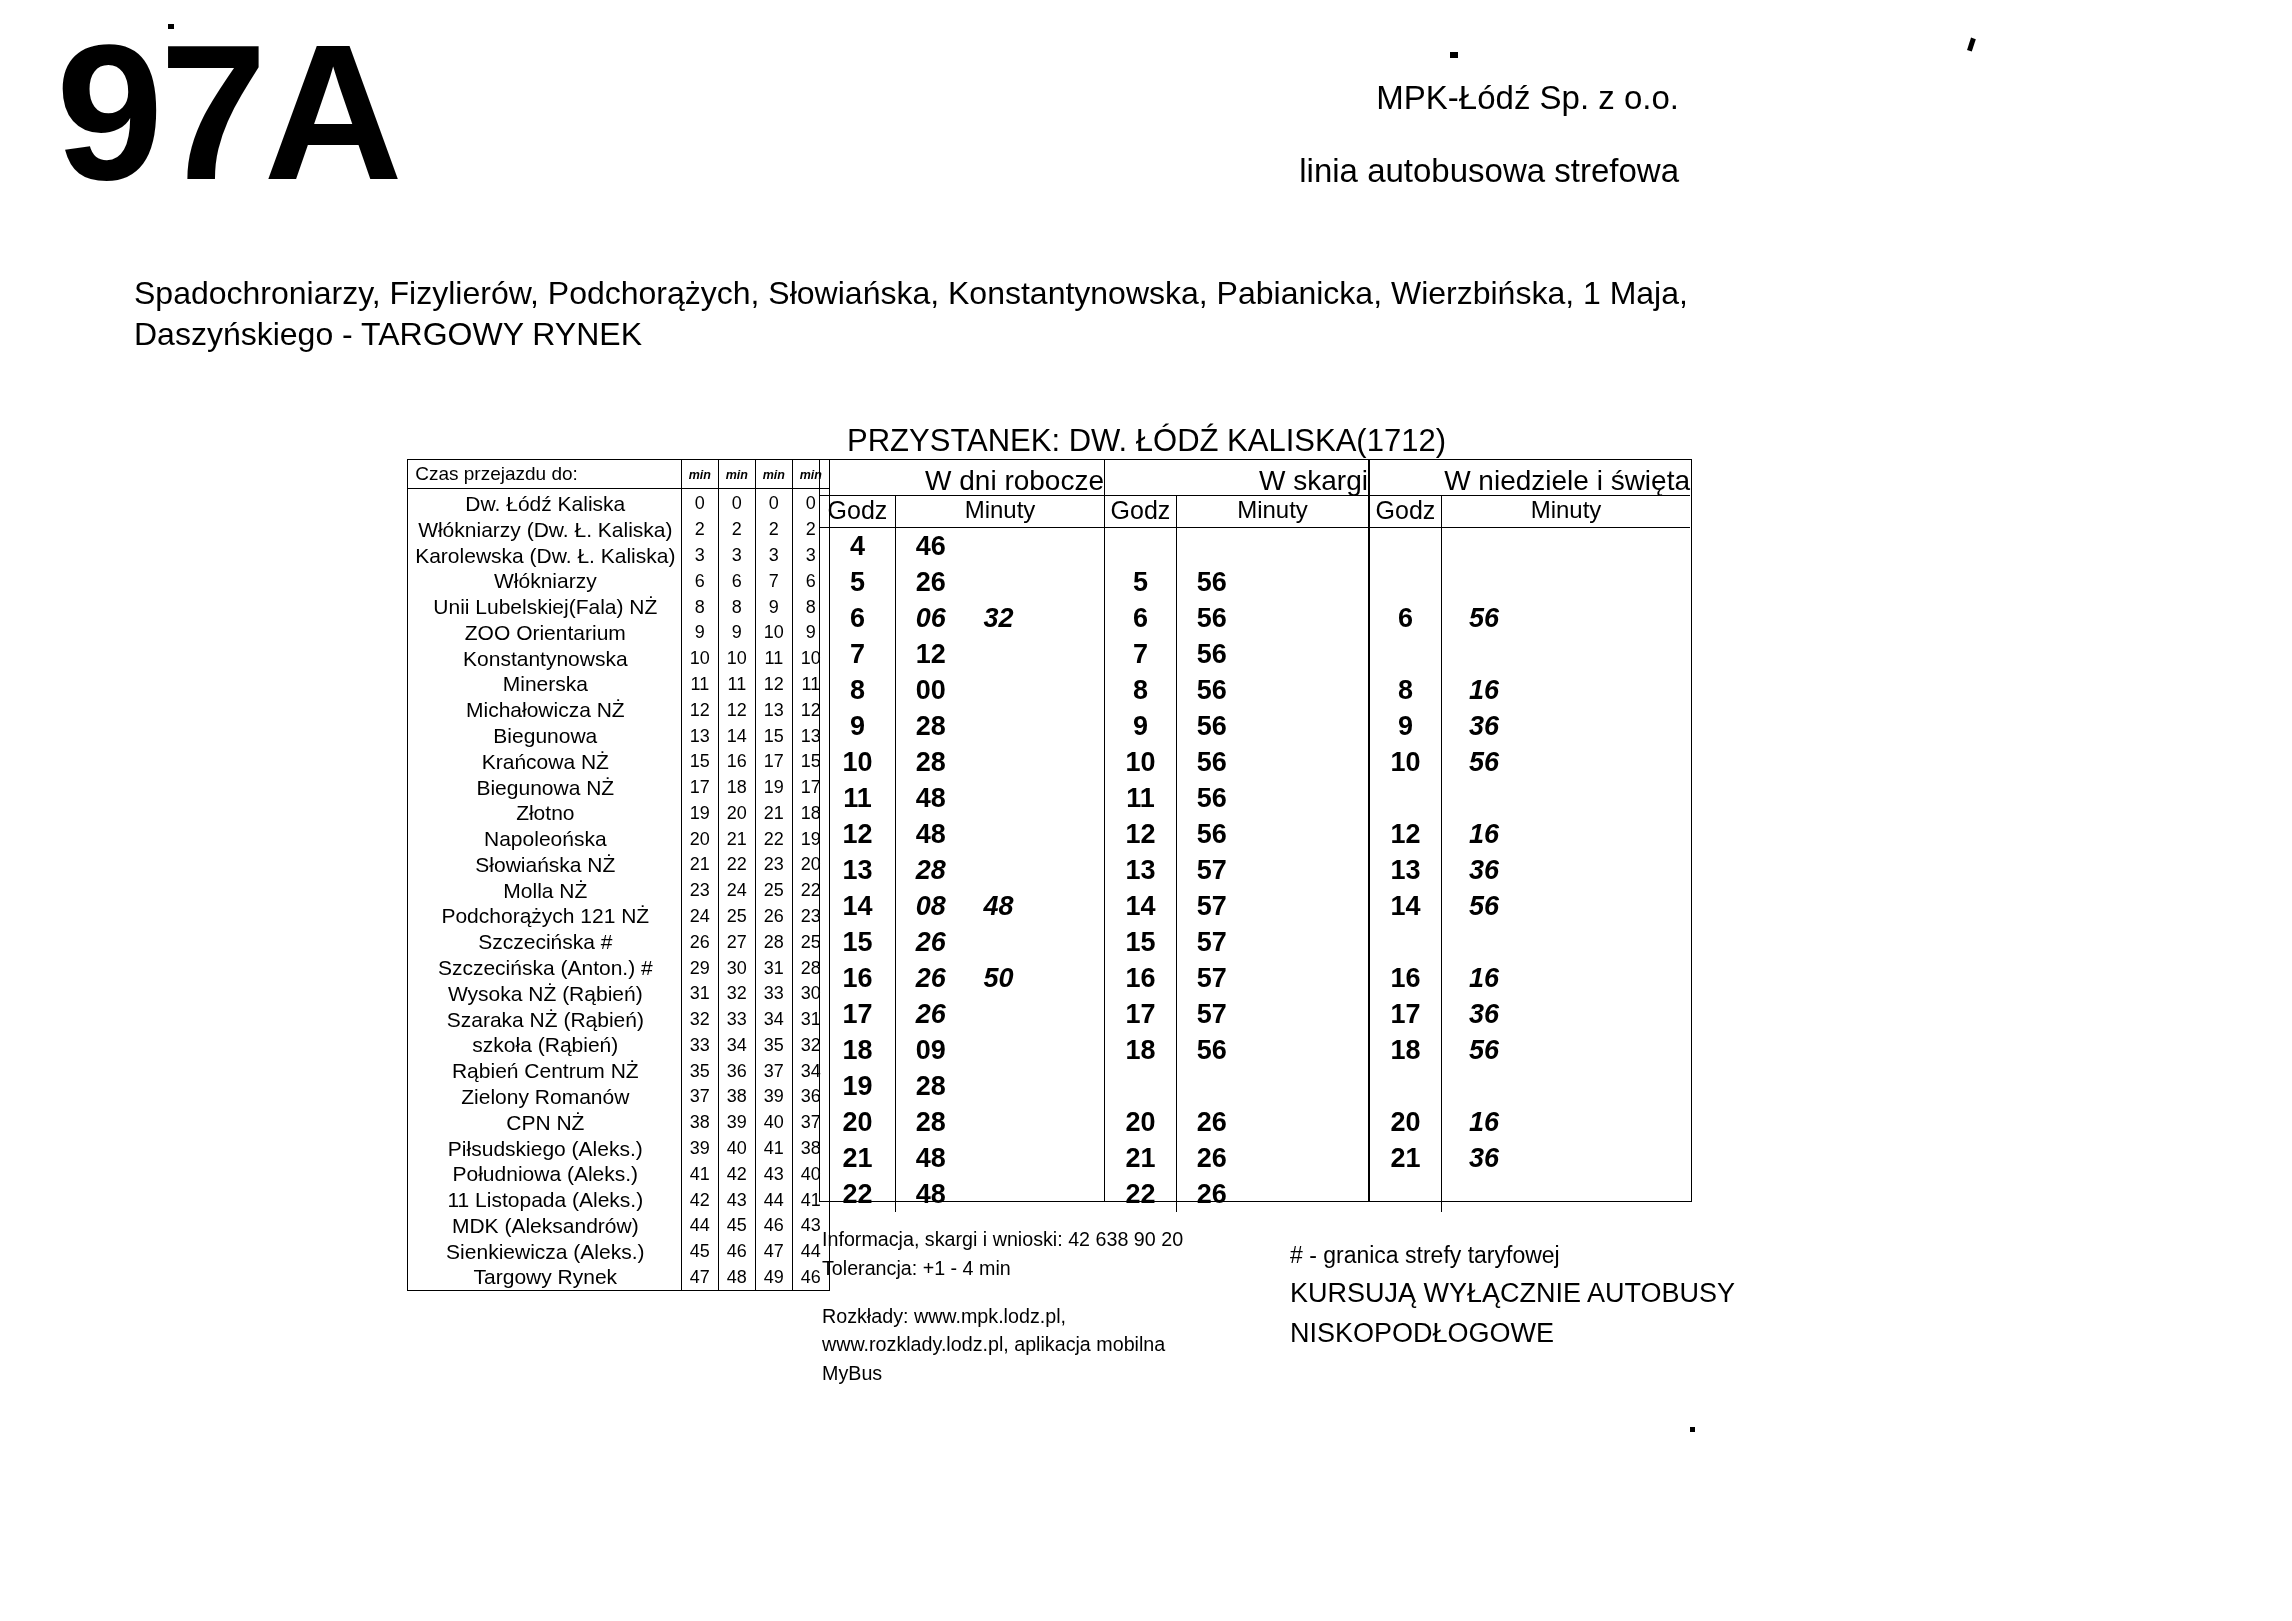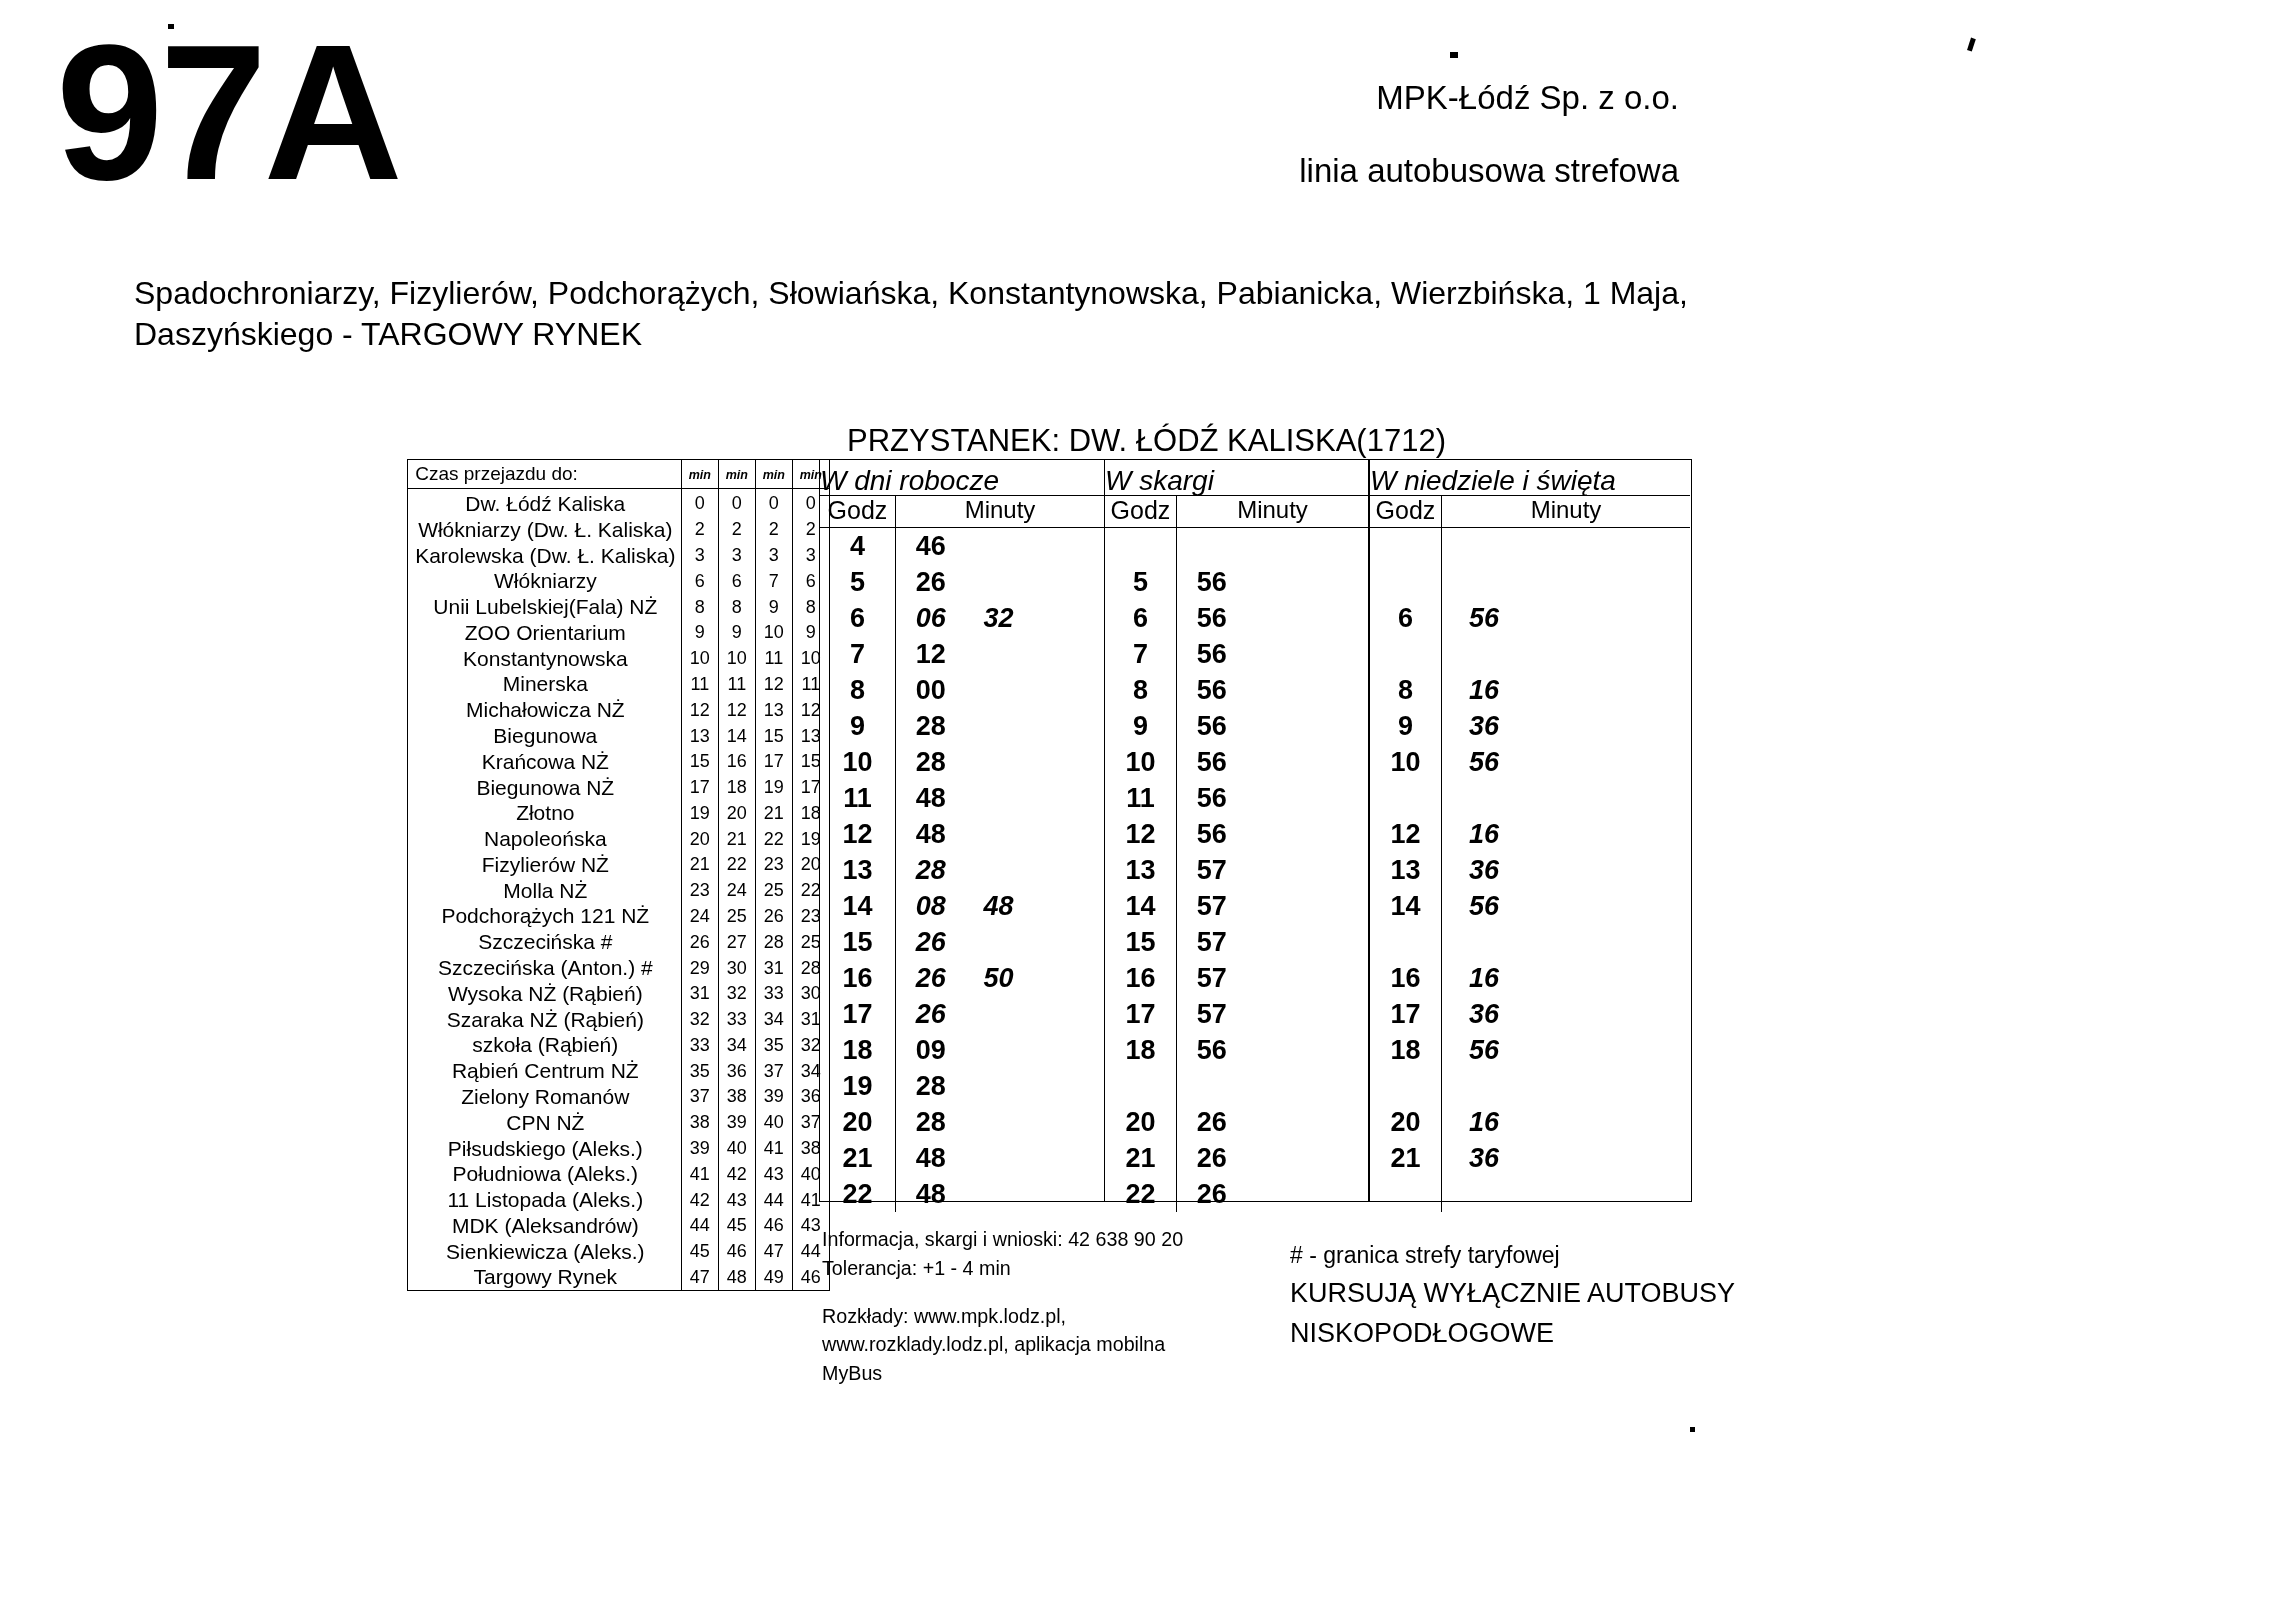--- a/index.html
+++ b/index.html
@@ -134,27 +134,26 @@
     position: absolute;
     top: 0;
     height: 100%;
     box-sizing: border-box;
   }
   .dep-col.c1 { left: 0; width: 285px; border-right: 1.8px solid #000; }
   .dep-col.c2 { left: 285px; width: 265px; border-right: 2.7px solid #000; }
   .dep-col.c3 { left: 550px; width: 320px; }
 
   .dep-head {
-    text-align: left;
+    text-align: right;
     font-size: 28px;
     padding-top: 5.4px;
     height: 36px;
     box-sizing: border-box;
     border-bottom: 0.9px solid #000;
-    font-style: italic;
   }
   .dep-sub {
     display: flex;
     height: 32px;
     border-bottom: 1.8px solid #000;
     box-sizing: border-box;
   }
   .dep-sub .sub-godz {
     width: 76px;
     text-align: center;
@@ -348,21 +347,21 @@
           <td class="num last">18</td>
         </tr>
         <tr>
           <td class="stop-name">Napoleońska</td>
           <td class="num">20</td>
           <td class="num">21</td>
           <td class="num">22</td>
           <td class="num last">19</td>
         </tr>
         <tr>
-          <td class="stop-name">Fizylierów NŻ</td>
+          <td class="stop-name">Słowiańska NŻ</td>
           <td class="num">21</td>
           <td class="num">22</td>
           <td class="num">23</td>
           <td class="num last">20</td>
         </tr>
         <tr>
           <td class="stop-name">Molla NŻ</td>
           <td class="num">23</td>
           <td class="num">24</td>
           <td class="num">25</td>

